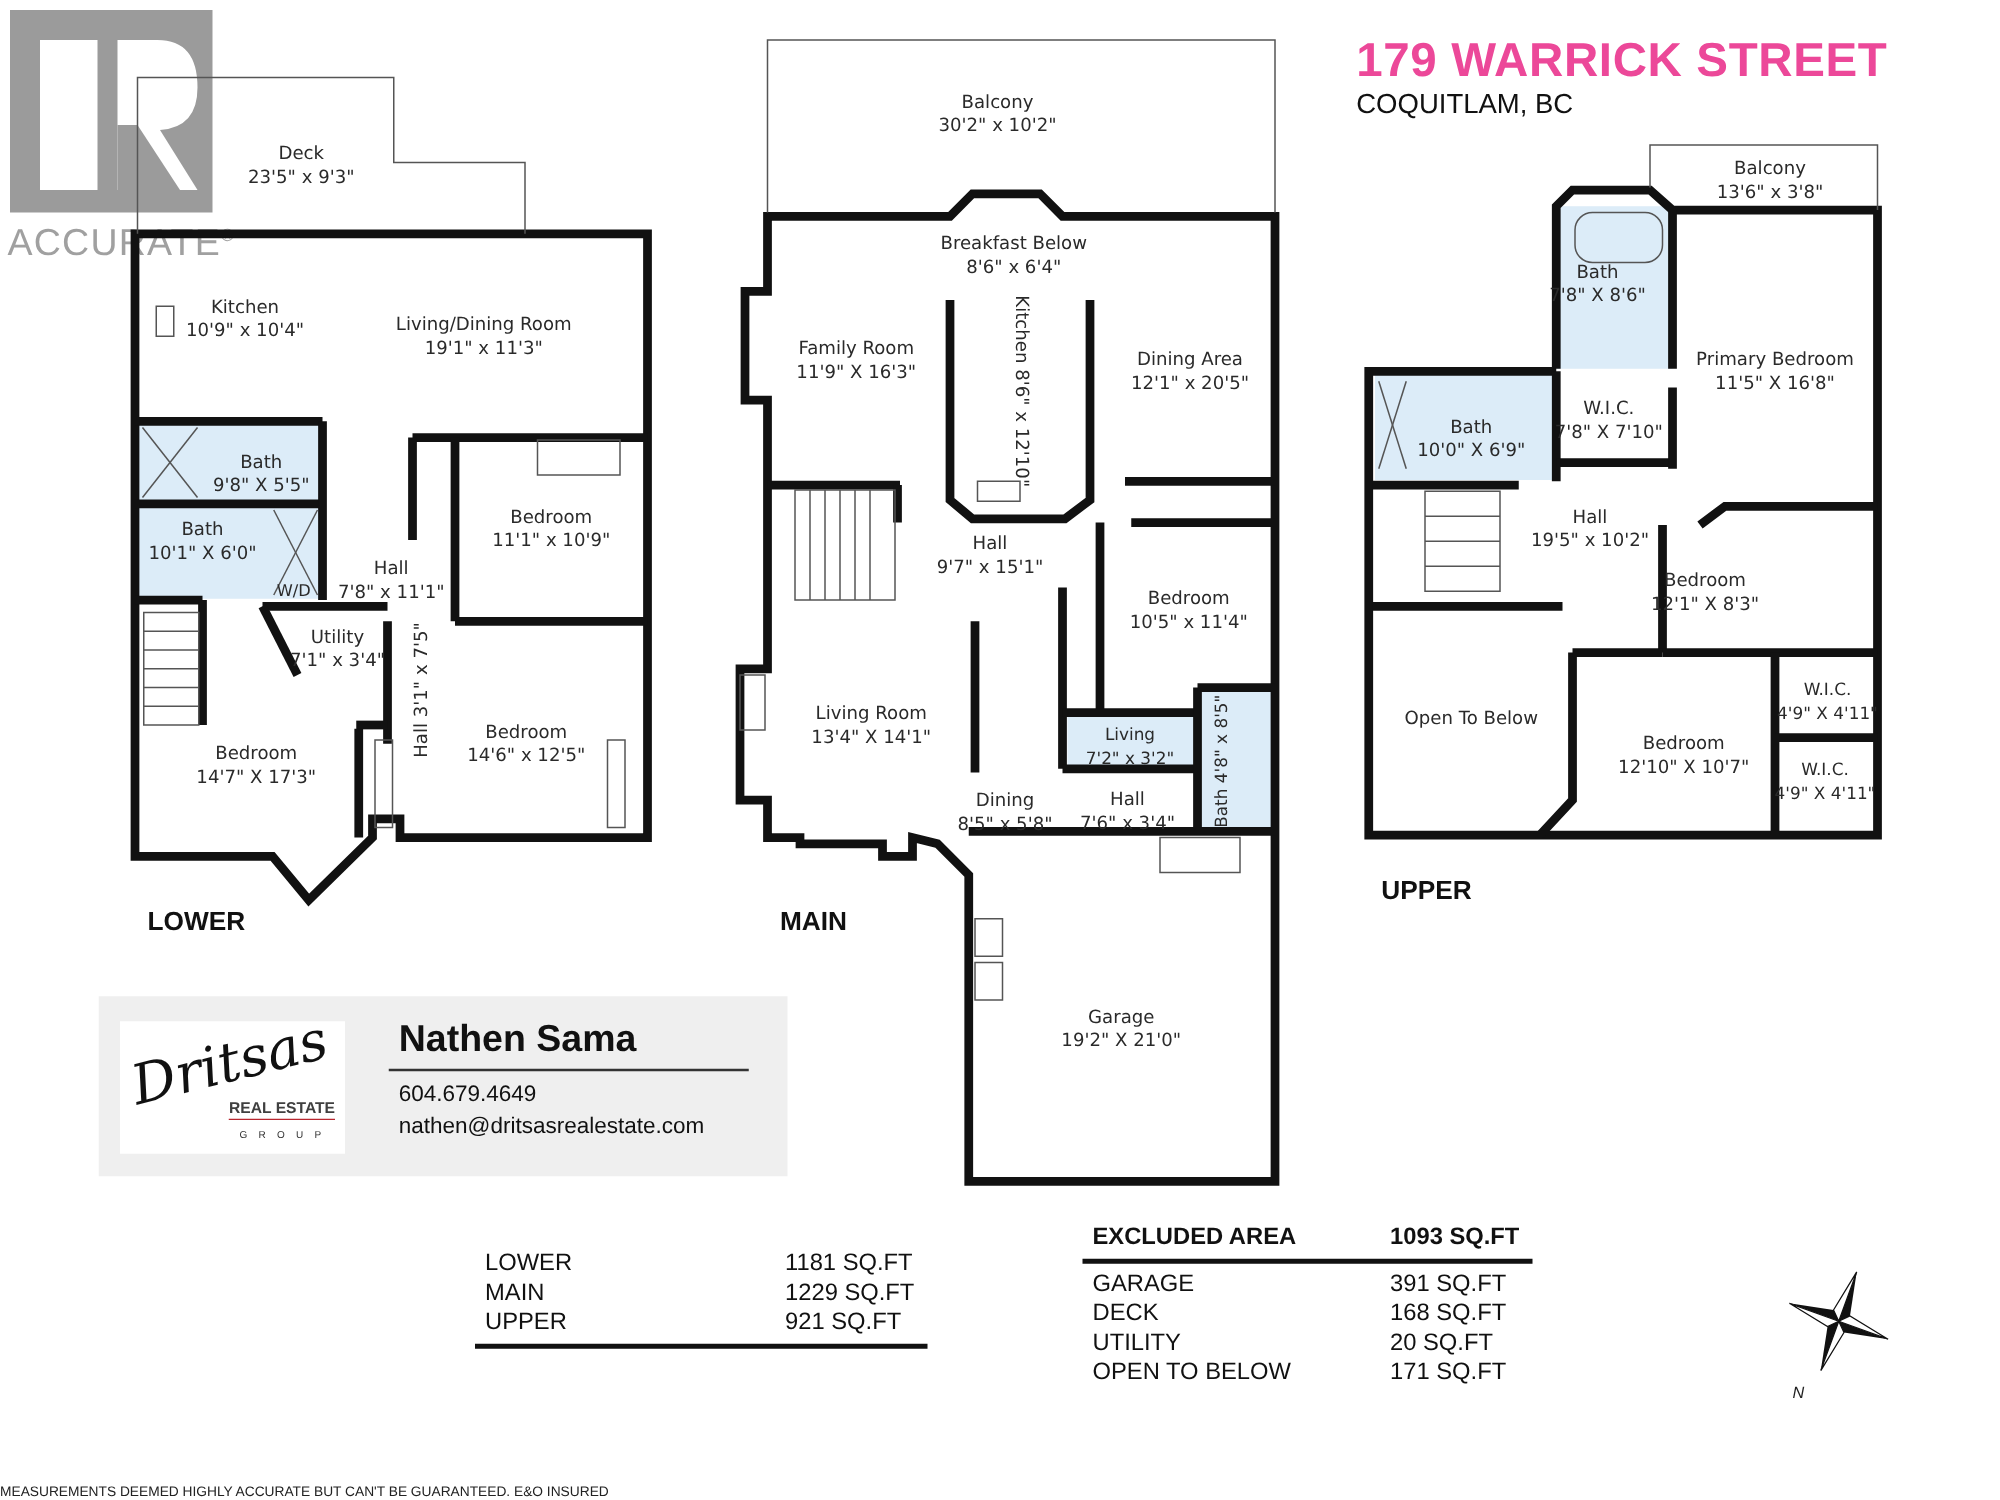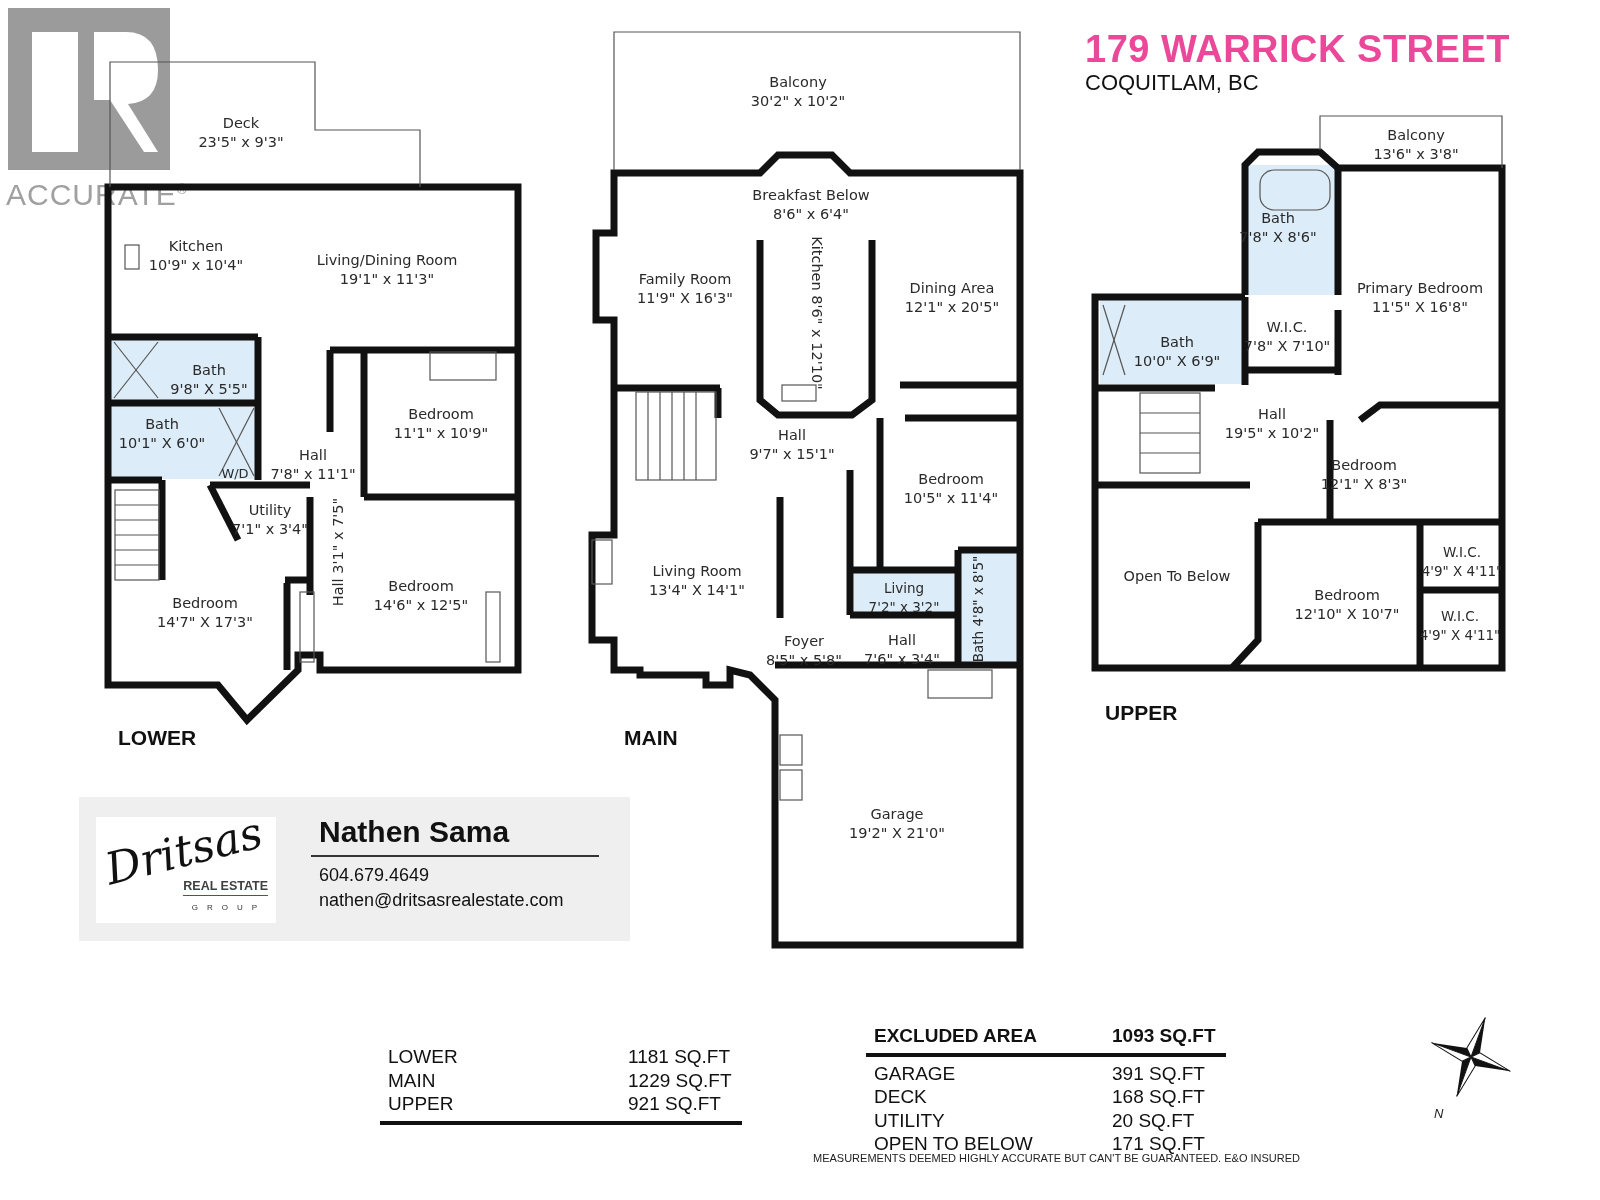--- a/index.html
+++ b/index.html
@@ -16,27 +16,27 @@
   .realtor-text { position:absolute; left:6px; top:178px; font-family:"Liberation Sans", sans-serif; font-size:30px; color:#a0a0a0; letter-spacing:1px; }
   .agent-card { position:absolute; left:79px; top:797px; width:551px; height:144px; background:#efefef; }
   .agent-logo { position:absolute; left:17px; top:20px; width:180px; height:106px; background:#ffffff; }
   .agent-logo .script { position:absolute; left:8px; top:8px; font-family:"DejaVu Serif", serif; font-style:italic; font-size:44px; color:#111; transform:rotate(-14deg); }
   .agent-logo .re { position:absolute; right:8px; top:62px; font-family:"Liberation Sans", sans-serif; font-weight:bold; font-size:12.5px; color:#404040; border-bottom:1.5px solid #b8262f; padding-bottom:2px; }
   .agent-logo .grp { position:absolute; right:10px; top:86px; font-family:"Liberation Sans", sans-serif; font-size:8px; letter-spacing:9px; color:#333; }
   .agent-name { position:absolute; left:240px; top:18px; font-family:"Liberation Sans", sans-serif; font-weight:bold; font-size:30px; color:#111; }
   .agent-rule { position:absolute; left:232px; top:58px; width:288px; height:2px; background:#333; }
   .agent-phone { position:absolute; left:240px; top:68px; font-family:"Liberation Sans", sans-serif; font-size:18px; color:#111; }
   .agent-email { position:absolute; left:240px; top:93px; font-family:"Liberation Sans", sans-serif; font-size:18px; color:#111; }
-  .area-table { position:absolute; font-family:"Liberation Sans", sans-serif; font-size:19px; color:#111;margin-top:46px; }
+  .area-table { position:absolute; font-family:"Liberation Sans", sans-serif; font-size:19px; color:#111; }
   .area-row { position:relative; height:23.5px; }
   .area-row .lbl { position:absolute; left:8px; }
   .area-row .val { position:absolute; }
   .rule-thick { height:4px; background:#111; margin:4px 0 6px 0; }
   .bold { font-weight:bold; }
-  .disclaimer { position:absolute; left:0; width:1300px; top:1152px; text-align:right; font-family:"Liberation Sans", sans-serif; font-size:11px; color:#222; }
+  .disclaimer { position:absolute; left:0; width:1300px; top:1188px; text-align:left; font-family:"Liberation Sans", sans-serif; font-size:11px; color:#222; }
 </style>
 </head>
 <body>
 
 <div class="realtor-logo">
   <svg width="162" height="162" viewBox="0 0 162 162">
     <rect x="24" y="24" width="46" height="120" fill="#fff"></rect>
     <path d="M86 24 H118 Q150 24 150 62 Q150 94 120 96 L150 144 H86 Z" fill="#fff"></path>
     <path d="M102 92 L136 144 H86 V92 Z" fill="#9b9b9b"></path>
   </svg>
@@ -180,21 +180,21 @@
 <div class="room" style="left:798px;top:92px"><span>Balcony</span><span class="dim">30'2" x 10'2"</span></div>
 <div class="room" style="left:811px;top:205px"><span>Breakfast Below</span><span class="dim">8'6" x 6'4"</span></div>
 <div class="room" style="left:685px;top:289px"><span>Family Room</span><span class="dim">11'9" X 16'3"</span></div>
 <div class="room vert" style="left:816px;top:313px"><span>Kitchen</span> <span>8'6" x 12'10"</span></div>
 <div class="room" style="left:952px;top:298px"><span>Dining Area</span><span class="dim">12'1" x 20'5"</span></div>
 <div class="room" style="left:792px;top:445px"><span>Hall</span><span class="dim">9'7" x 15'1"</span></div>
 <div class="room" style="left:951px;top:489px"><span>Bedroom</span><span class="dim">10'5" x 11'4"</span></div>
 <div class="room" style="left:697px;top:581px"><span>Living Room</span><span class="dim">13'4" X 14'1"</span></div>
 <div class="room" style="left:904px;top:598px;font-size:13.5px"><span>Living</span><span class="dim">7'2" x 3'2"</span></div>
 <div class="room" style="left:978px;top:609px;transform:translate(-50%,-50%) rotate(-90deg);font-size:13.5px"><span>Bath</span> <span>4'8" x 8'5"</span></div>
-<div class="room" style="left:804px;top:651px"><span>Foyer</span><span class="dim">8'5" x 5'8"</span></div>
+<div class="room" style="left:804px;top:651px"><span>Dining</span><span class="dim">8'5" x 5'8"</span></div>
 <div class="room" style="left:902px;top:650px"><span>Hall</span><span class="dim">7'6" x 3'4"</span></div>
 <div class="room" style="left:897px;top:824px"><span>Garage</span><span class="dim">19'2" X 21'0"</span></div>
 <div class="floor-label" style="left:624px;top:726px">MAIN</div>
 
 <div class="room" style="left:1416px;top:145px"><span>Balcony</span><span class="dim">13'6" x 3'8"</span></div>
 <div class="room" style="left:1278px;top:228px"><span>Bath</span><span class="dim">7'8" X 8'6"</span></div>
 <div class="room" style="left:1420px;top:298px"><span>Primary Bedroom</span><span class="dim">11'5" X 16'8"</span></div>
 <div class="room" style="left:1177px;top:352px"><span>Bath</span><span class="dim">10'0" X 6'9"</span></div>
 <div class="room" style="left:1287px;top:337px"><span>W.I.C.</span><span class="dim">7'8" X 7'10"</span></div>
 <div class="room" style="left:1272px;top:424px"><span>Hall</span><span class="dim">19'5" x 10'2"</span></div>

